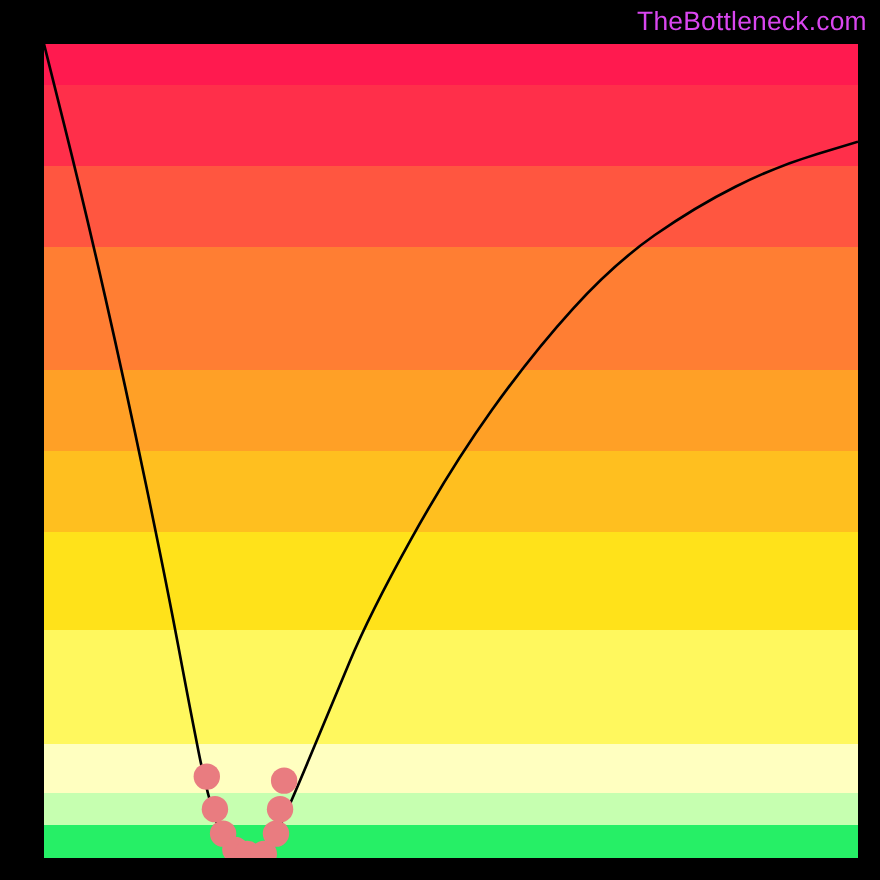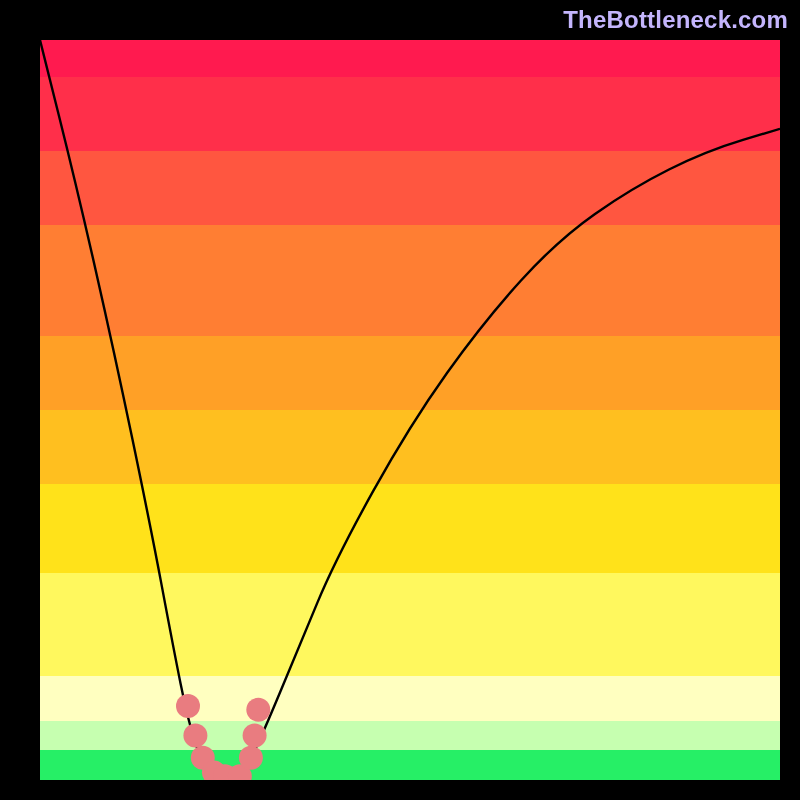--- a/index.html
+++ b/index.html
@@ -29,23 +29,23 @@
   }
   .zone {
     position: absolute;
     left: 0;
     width: 100%;
   }
   .watermark {
     position: absolute;
     top: 6px;
     right: 12px;
-    color: #c4b5fd;
+    color: #d946ef;
     font-size: 24px;
-    font-weight: 700;
+    font-weight: 400;
     letter-spacing: 0.2px;
     user-select: none;
   }
   svg.curve {
     position: absolute;
     left: 0;
     top: 0;
     width: 740px;
     height: 740px;
   }

